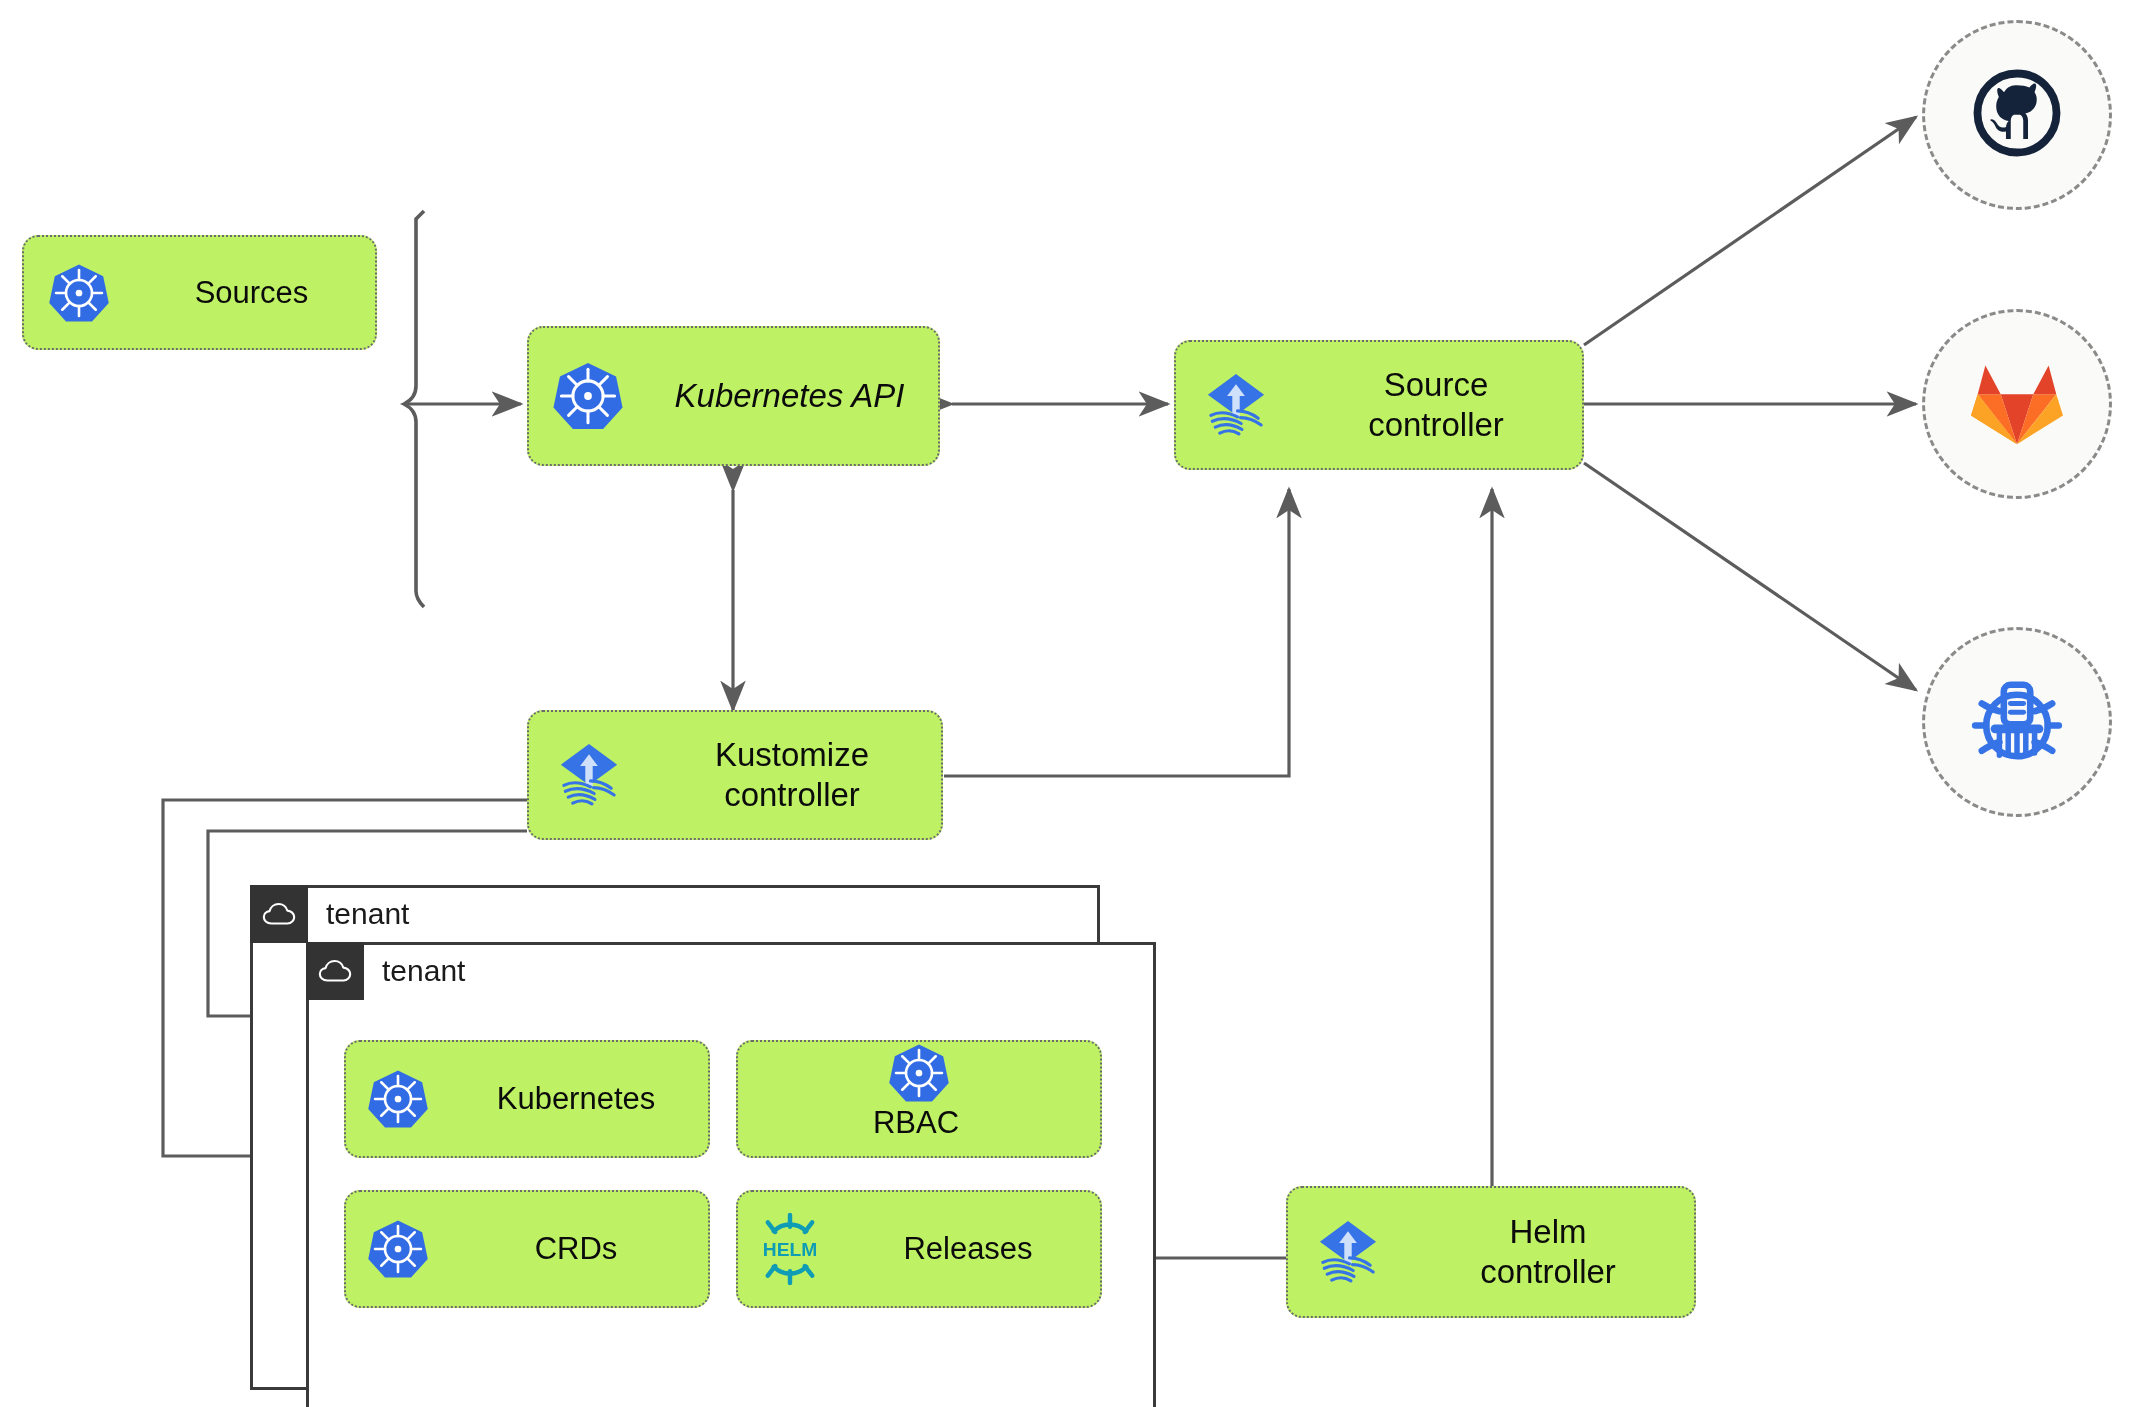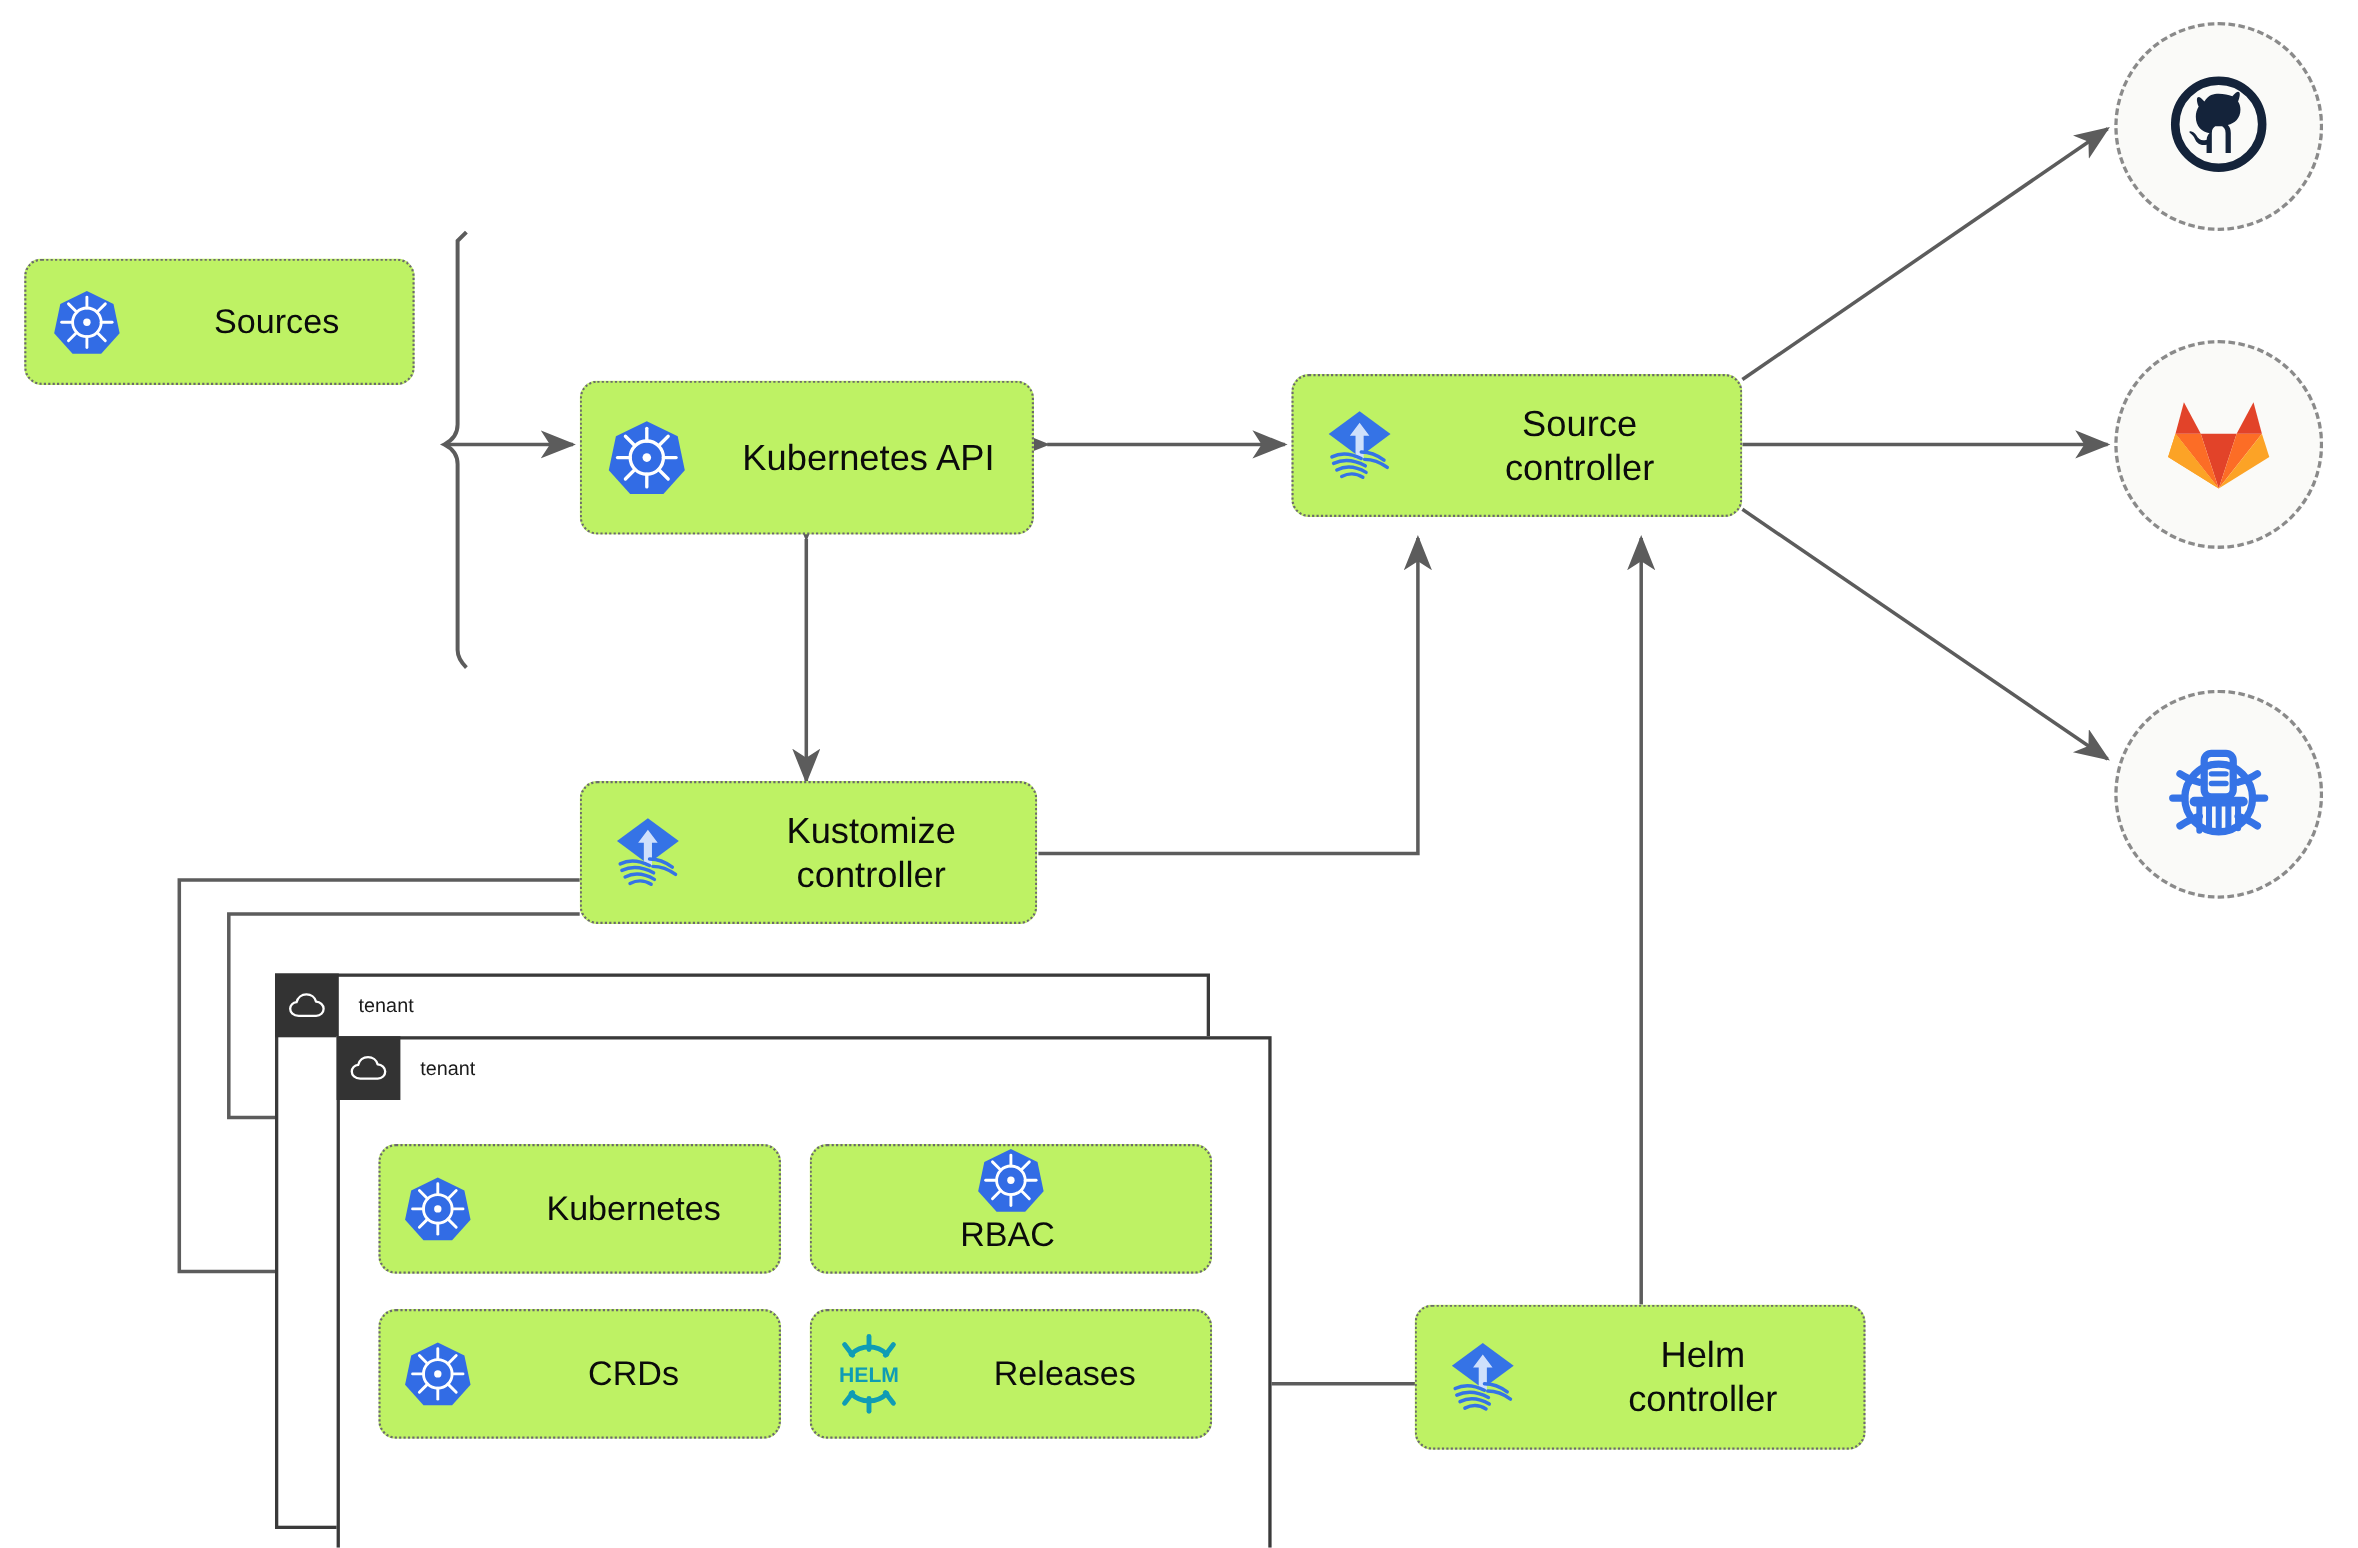--- a/index.html
+++ b/index.html
@@ -81,21 +81,21 @@
   .tenant .tabicon {
     width: 58px;
     height: 58px;
     background: #333333;
     display: flex;
     align-items: center;
     justify-content: center;
   }
   .tenant .tabtext {
     padding-left: 18px;
-    font-size: 18px;
+    font-size: 30px;
     color: #1a1a1a;
     line-height: 58px;
   }
 </style>
 </head>
 <body>
 
 <div id="canvas">
 
   <svg id="wires" viewBox="0 0 2144 1407" xmlns="http://www.w3.org/2000/svg">
@@ -174,21 +174,21 @@
           <path d="M65 35 L77 23"></path>
           <path d="M35 65 L23 77"></path>
         </g>
         <circle cx="50" cy="50" r="5.4" fill="#ffffff"></circle>
       </svg>
     </div>
     <div class="lbl" style="font-size:31px;">Sources</div>
   </div>
 
 
-  <div class="node" style="left:527px; top:346px; width:413px; height:140px;">
+  <div class="node" style="left:527px; top:326px; width:413px; height:140px;font-style:italic;">
     <div class="ico" style="width:118px;">
       <svg width="72" height="72" viewBox="0 0 100 100" xmlns="http://www.w3.org/2000/svg">
         <path d="M50 4 L89 23 L98 66 L71 96 L29 96 L2 66 L11 23 Z" fill="#326CE5"></path>
         <g stroke="#ffffff" stroke-width="4.2" fill="none" stroke-linecap="round">
           <circle cx="50" cy="50" r="21"></circle>
           <path d="M50 29 L50 13"></path>
             <path d="M50 71 L50 87"></path>
           <path d="M29 50 L13 50"></path>
             <path d="M71 50 L87 50"></path>
           <path d="M35 35 L23 23"></path>

